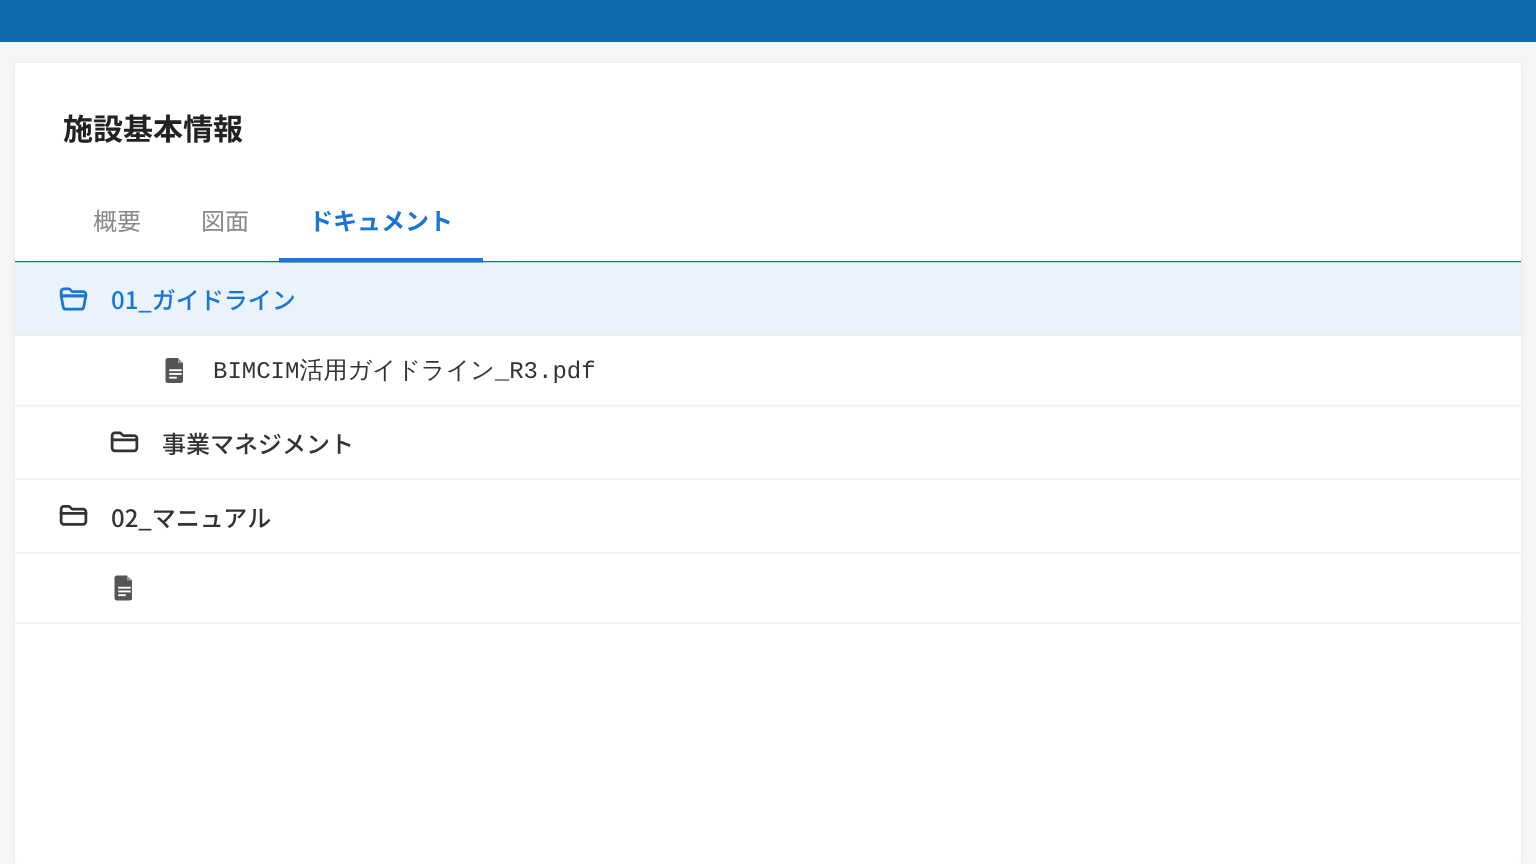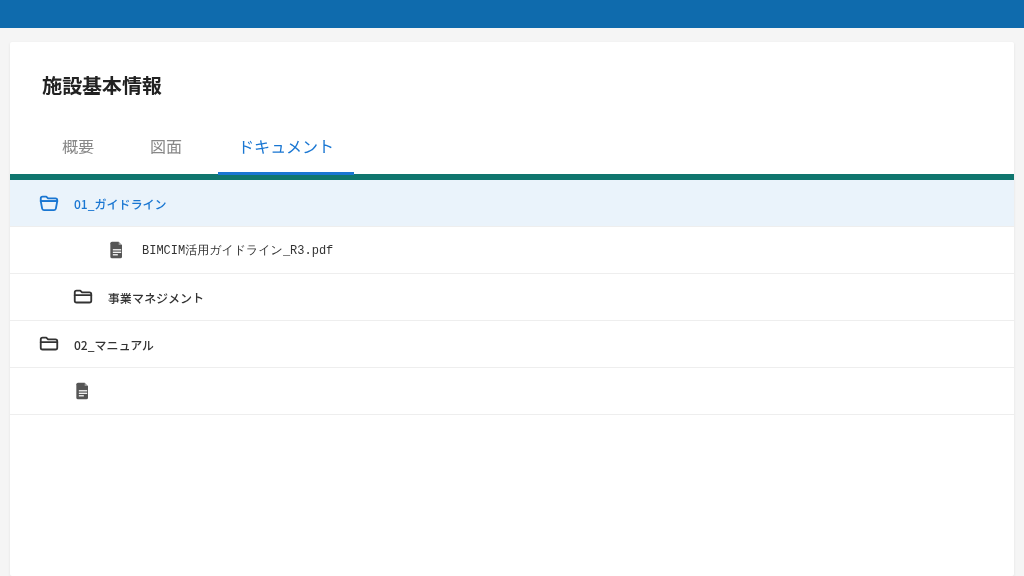--- a/index.html
+++ b/index.html
@@ -29,46 +29,46 @@
     }
     .page-title {
       font-size: 20px;
       font-weight: 700;
       color: #222;
       padding: 28px 32px 20px 32px;
     }
     .tabs {
       display: flex;
       padding: 0 32px;
-      border-bottom: 6px solid #0f766e;
-      gap: 16px;
+      border-bottom: 1px solid #0f766e;
+      gap: 0;
     }
     .tab {
       padding: 14px 20px;
       font-size: 16px;
       color: #888;
       cursor: pointer;
       border-bottom: 3px solid transparent;
       position: relative;
       top: 1px;
     }
     .tab.active {
       color: #1976d2;
       border-bottom: 3px solid #1976d2;
-      font-weight: 400;
+      font-weight: 700;
     }
     .tree {
       padding: 0;
     }
     .tree-row {
       display: flex;
       align-items: center;
       padding: 12px 24px;
       border-bottom: 1px solid #eee;
-      font-size: 12px;
+      font-size: 16px;
       color: #333;
       cursor: pointer;
     }
     .tree-row.level-0 { padding-left: 28px; }
     .tree-row.level-1 { padding-left: 62px; }
     .tree-row.level-2 { padding-left: 96px; font-family: Liberation Mono, monospace; }
     .tree-row.selected {
       background: #eaf3fb;
       color: #1976d2;
     }

